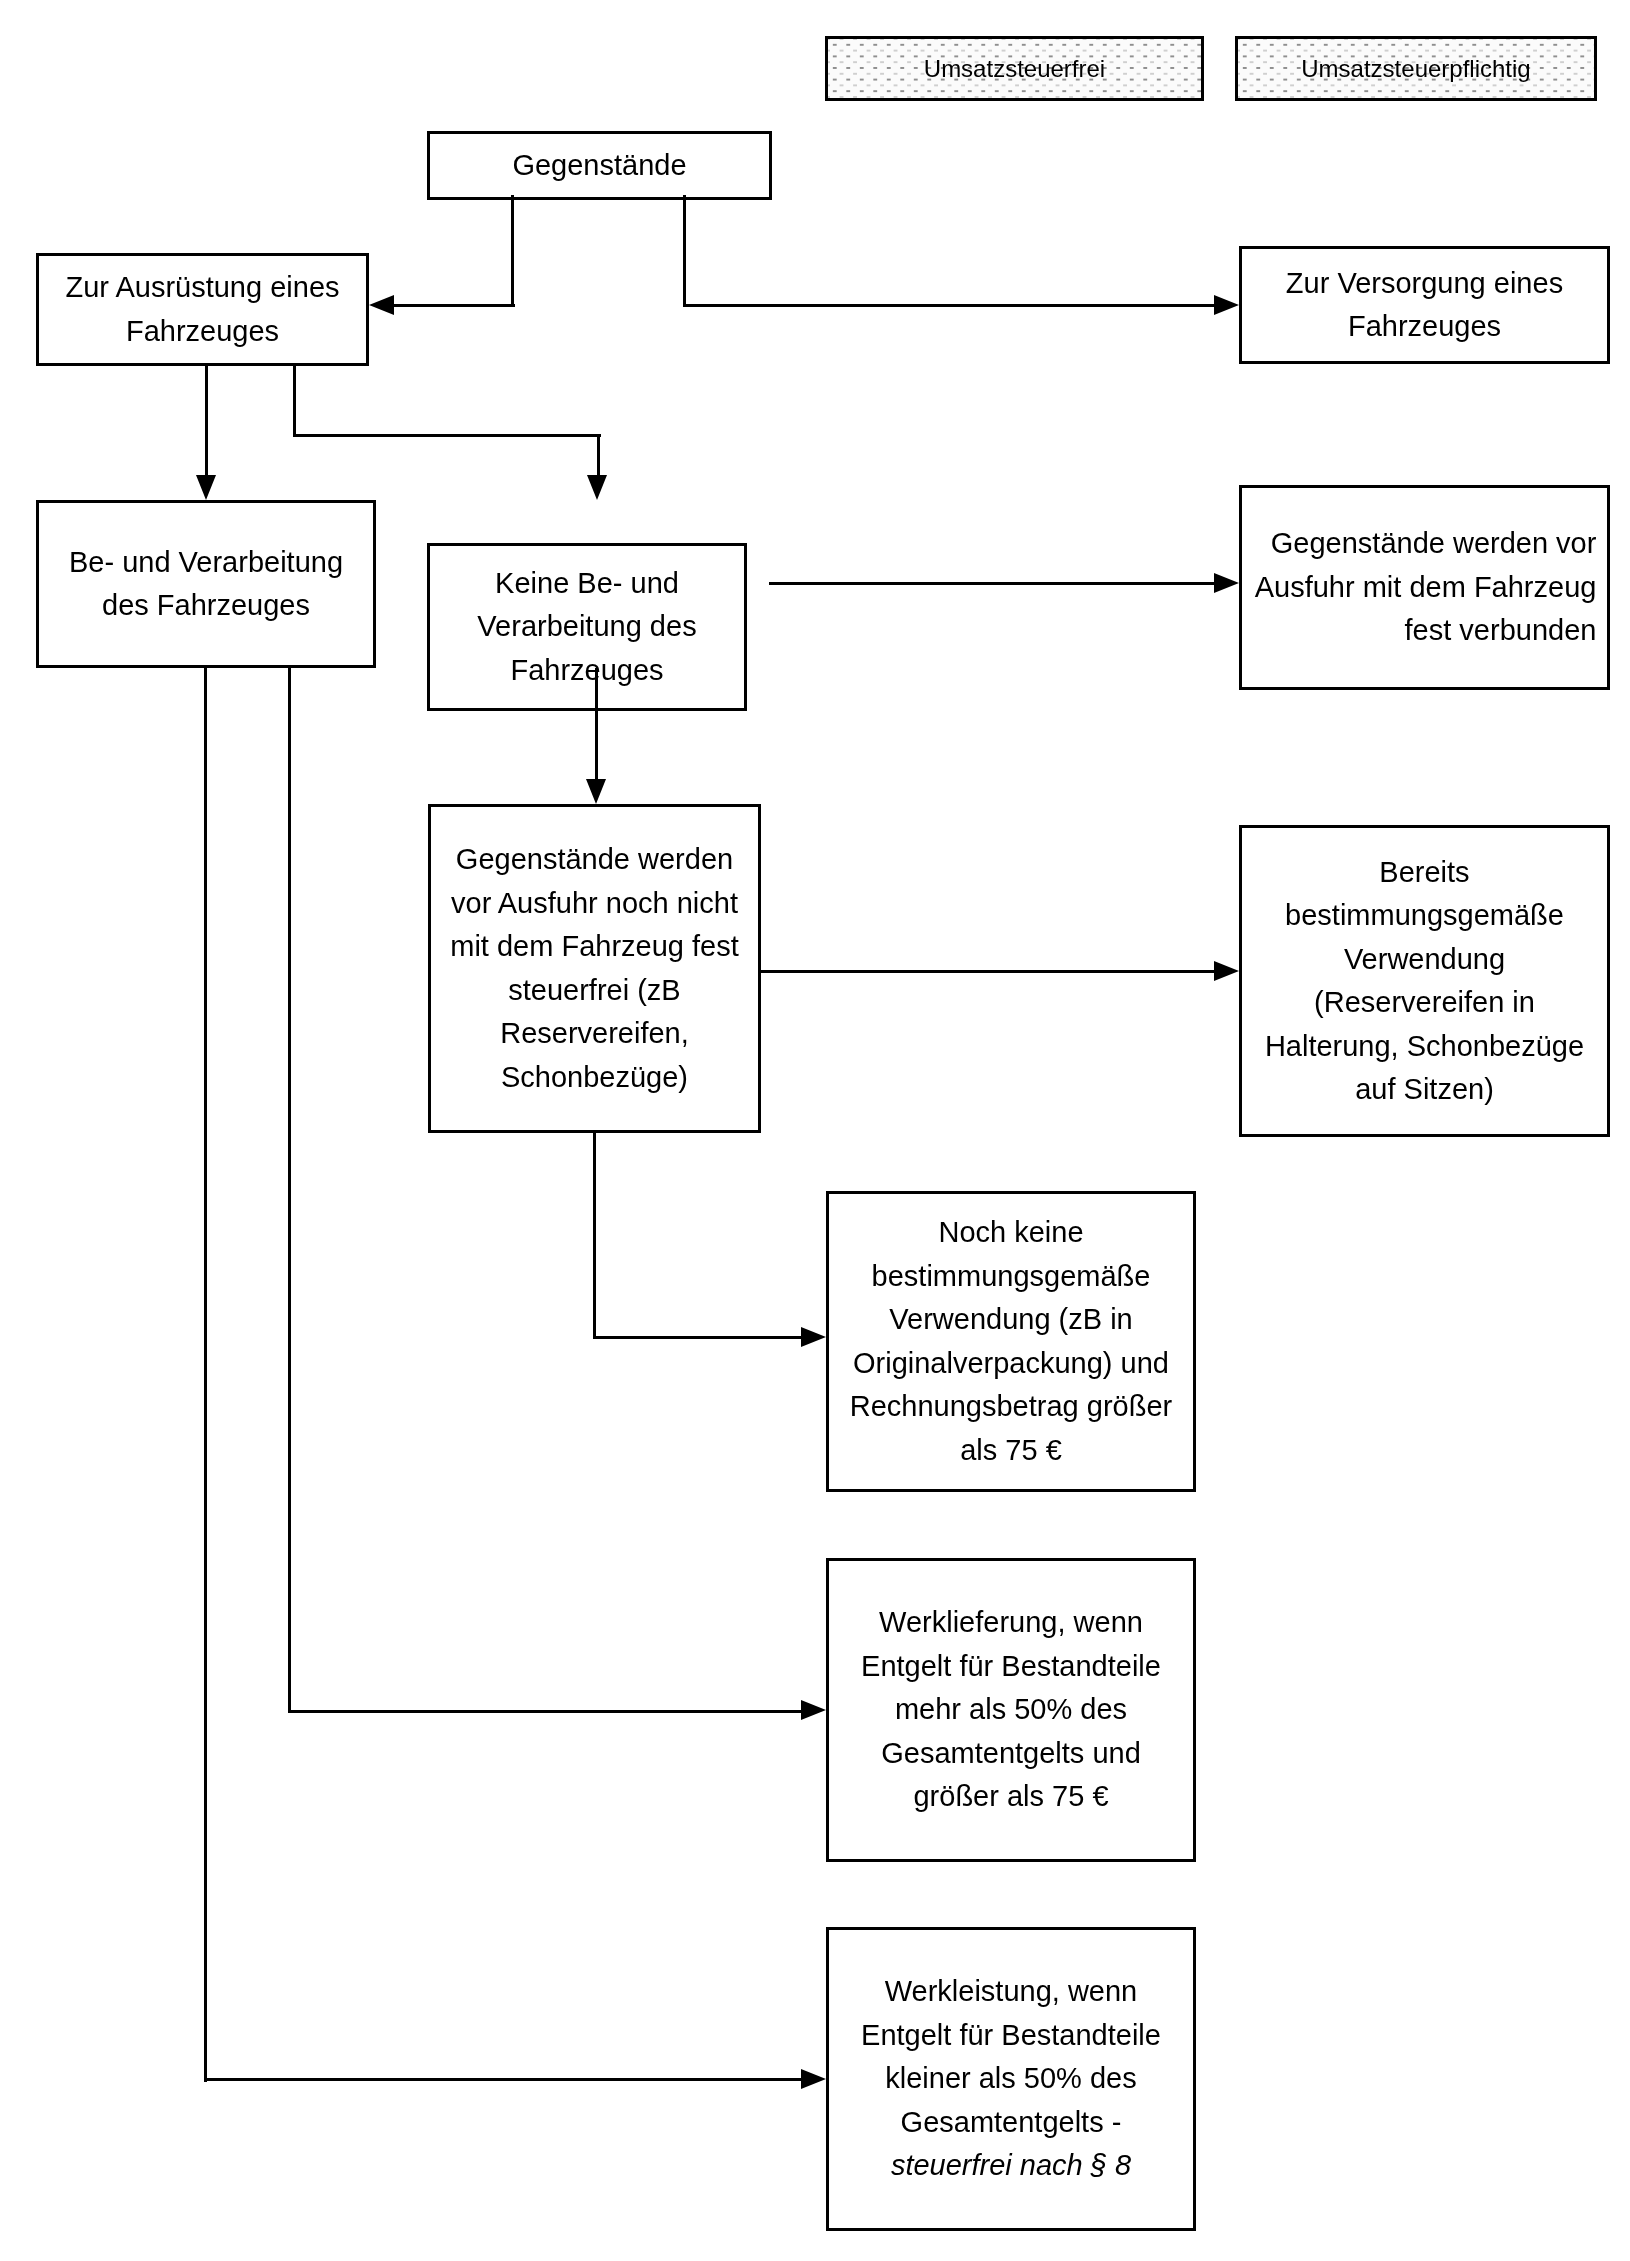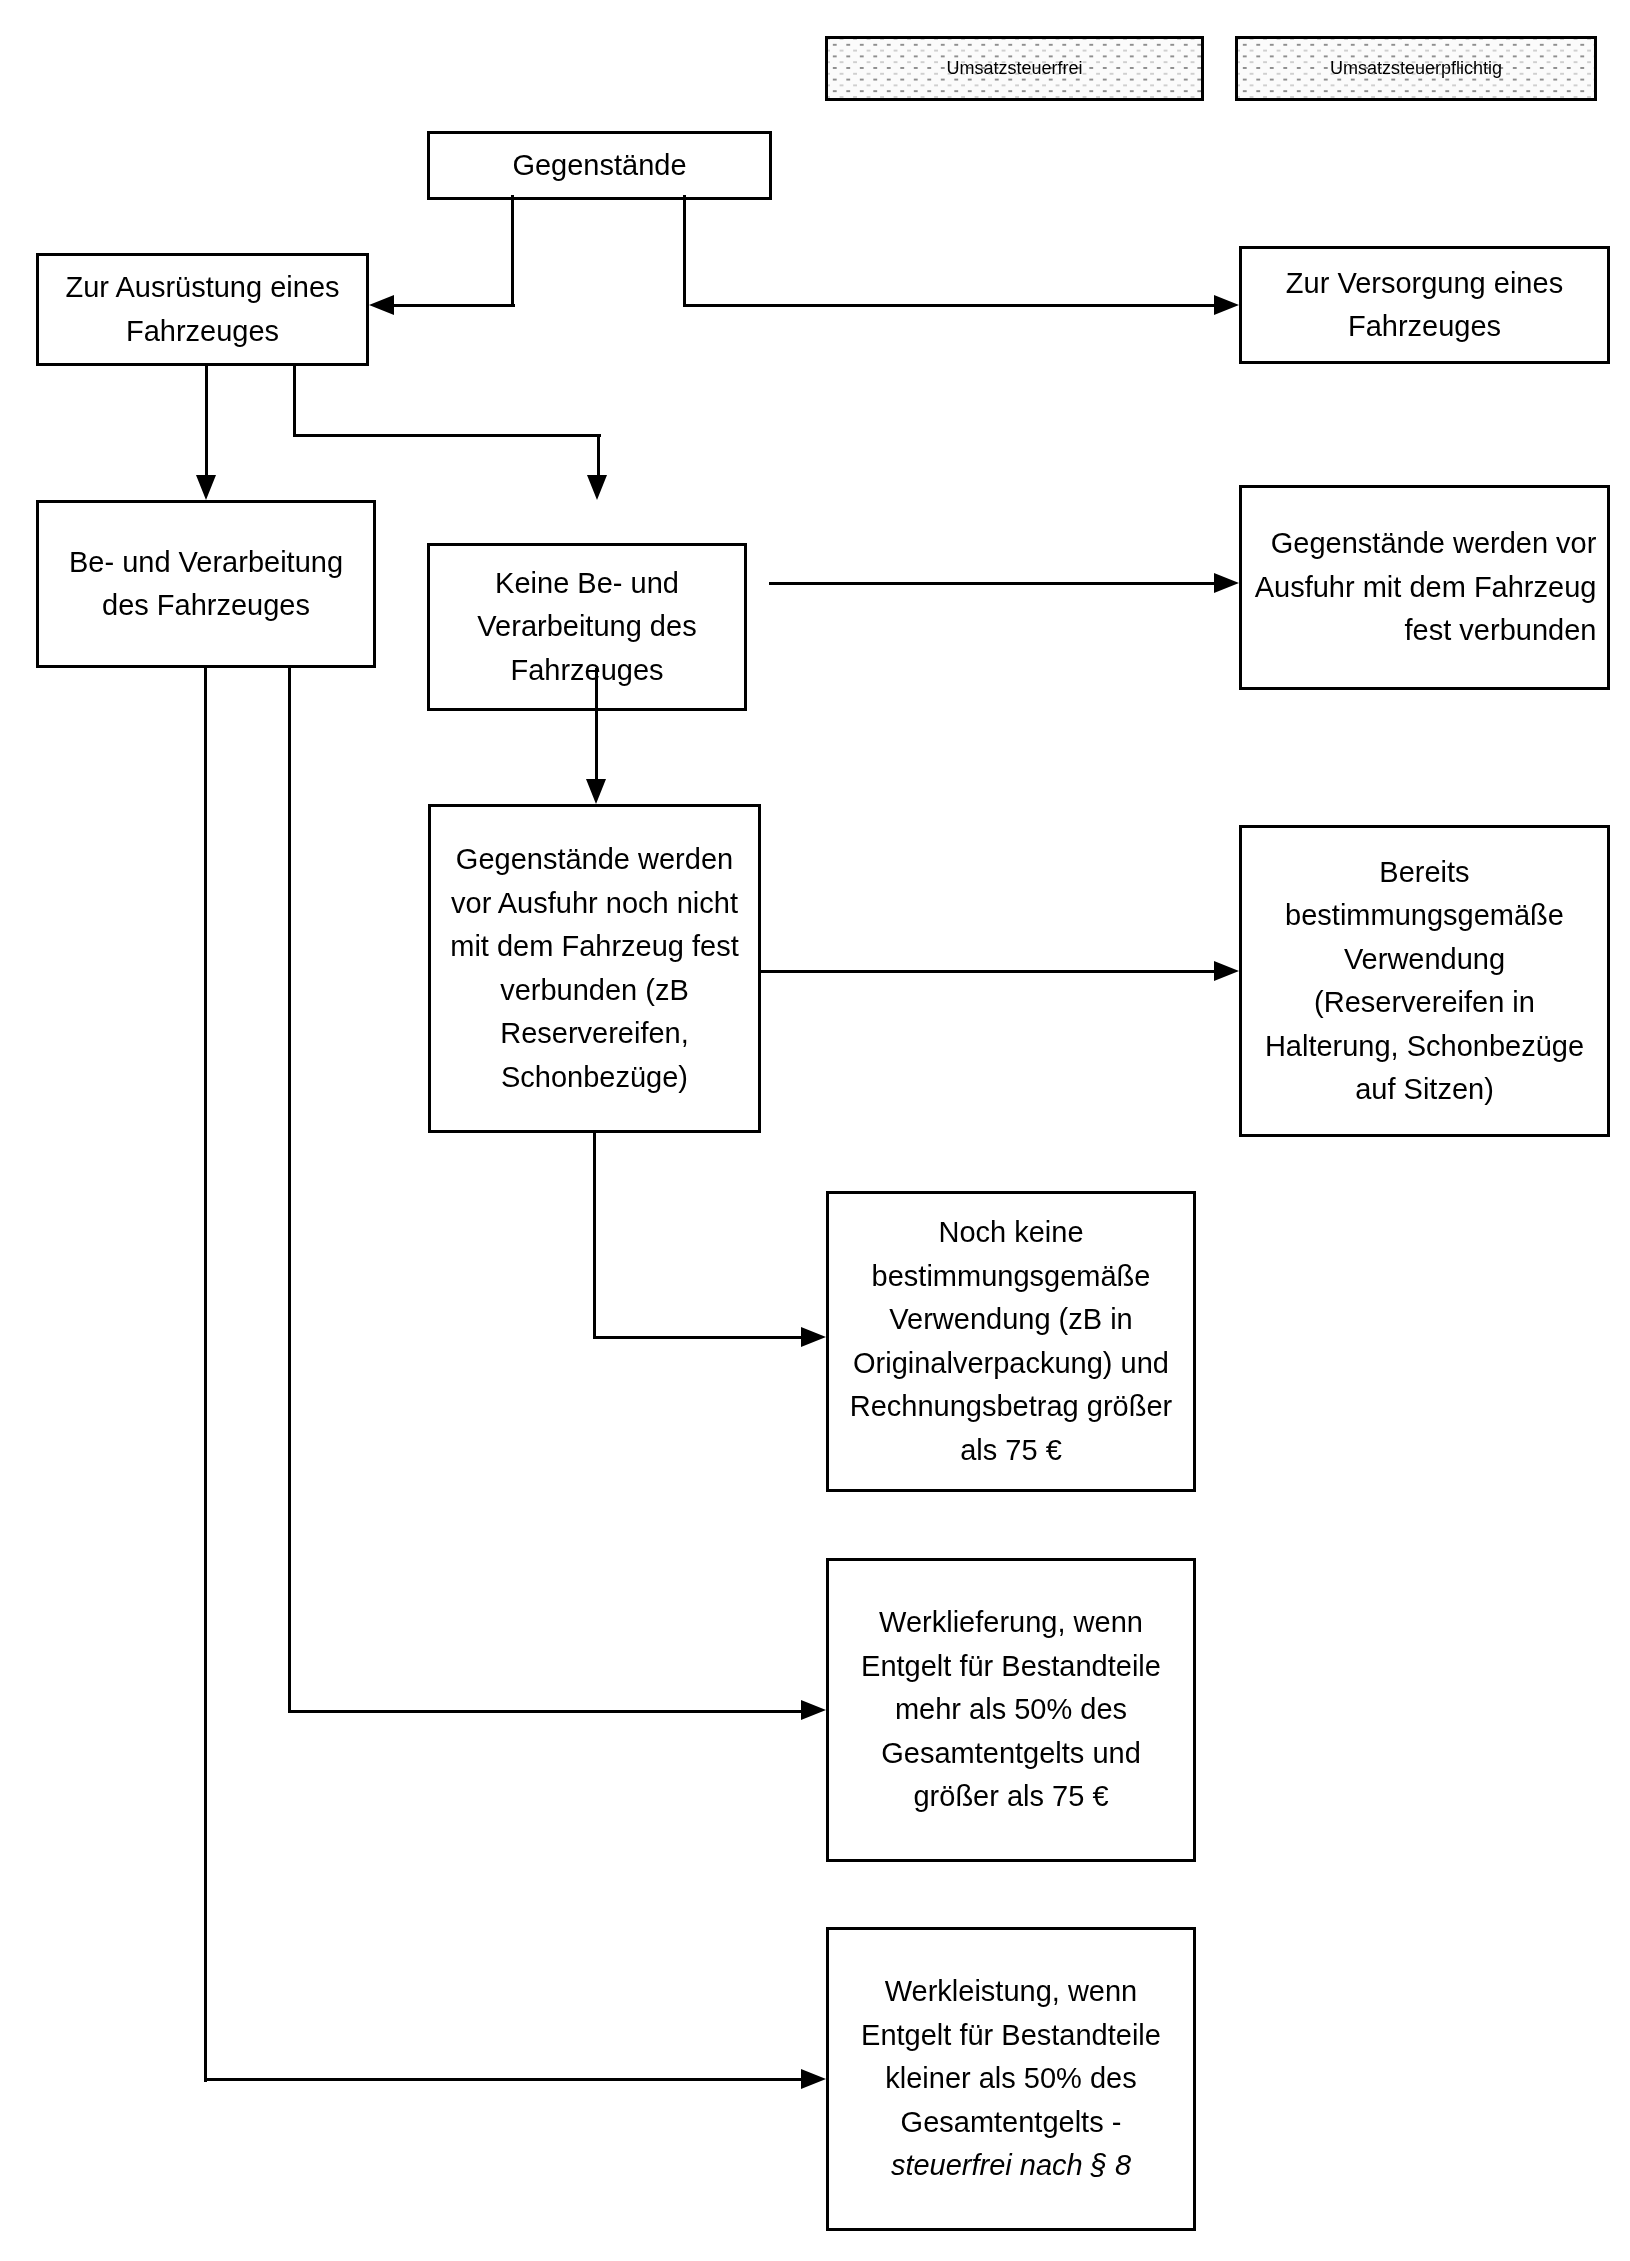--- a/index.html
+++ b/index.html
@@ -25,21 +25,21 @@
     line-height: 1.5;
     padding: 5.8px 10.6px;
   }
   .header-node {
     background-color: #fbfbfb;
     background-image:
       radial-gradient(#8f8f8f 1.7px, transparent 1.7px),
       radial-gradient(#cfcfcf 1.7px, transparent 1.7px);
     background-size: 13.5px 11.6px, 13.5px 11.6px;
     background-position: 0 0, 6.8px 5.8px;
-    font-size: 18px;
+    font-size: 24px;
   }
   .edge {
     position: absolute;
     background: #000000;
   }
   .arrow {
     position: absolute;
     width: 0;
     height: 0;
   }
@@ -92,21 +92,21 @@
 
   <div class="node" id="n-keine-be">
     <span>Keine Be- und Verarbeitung des Fahrzeuges</span>
   </div>
 
   <div class="node" id="n-fest-verbunden">
     <span>Gegenstände werden vor Ausfuhr mit dem Fahrzeug fest verbunden</span>
   </div>
 
   <div class="node" id="n-noch-nicht">
-    <span>Gegenstände werden vor Ausfuhr noch nicht mit dem Fahrzeug fest verbunden (zB Reservereifen, Schonbezüge)</span>
+    <span>Gegenstände werden vor Ausfuhr noch nicht mit dem Fahrzeug fest steuerfrei (zB Reservereifen, Schonbezüge)</span>
   </div>
 
   <div class="node" id="n-bereits">
     <span>Bereits bestimmungsgemäße Verwendung (Reservereifen in Halterung, Schonbezüge auf Sitzen)</span>
   </div>
 
   <div class="node" id="n-noch-keine">
     <span>Noch keine bestimmungsgemäße Verwendung (zB in Originalverpackung) und Rechnungsbetrag größer als 75 €</span>
   </div>
 

